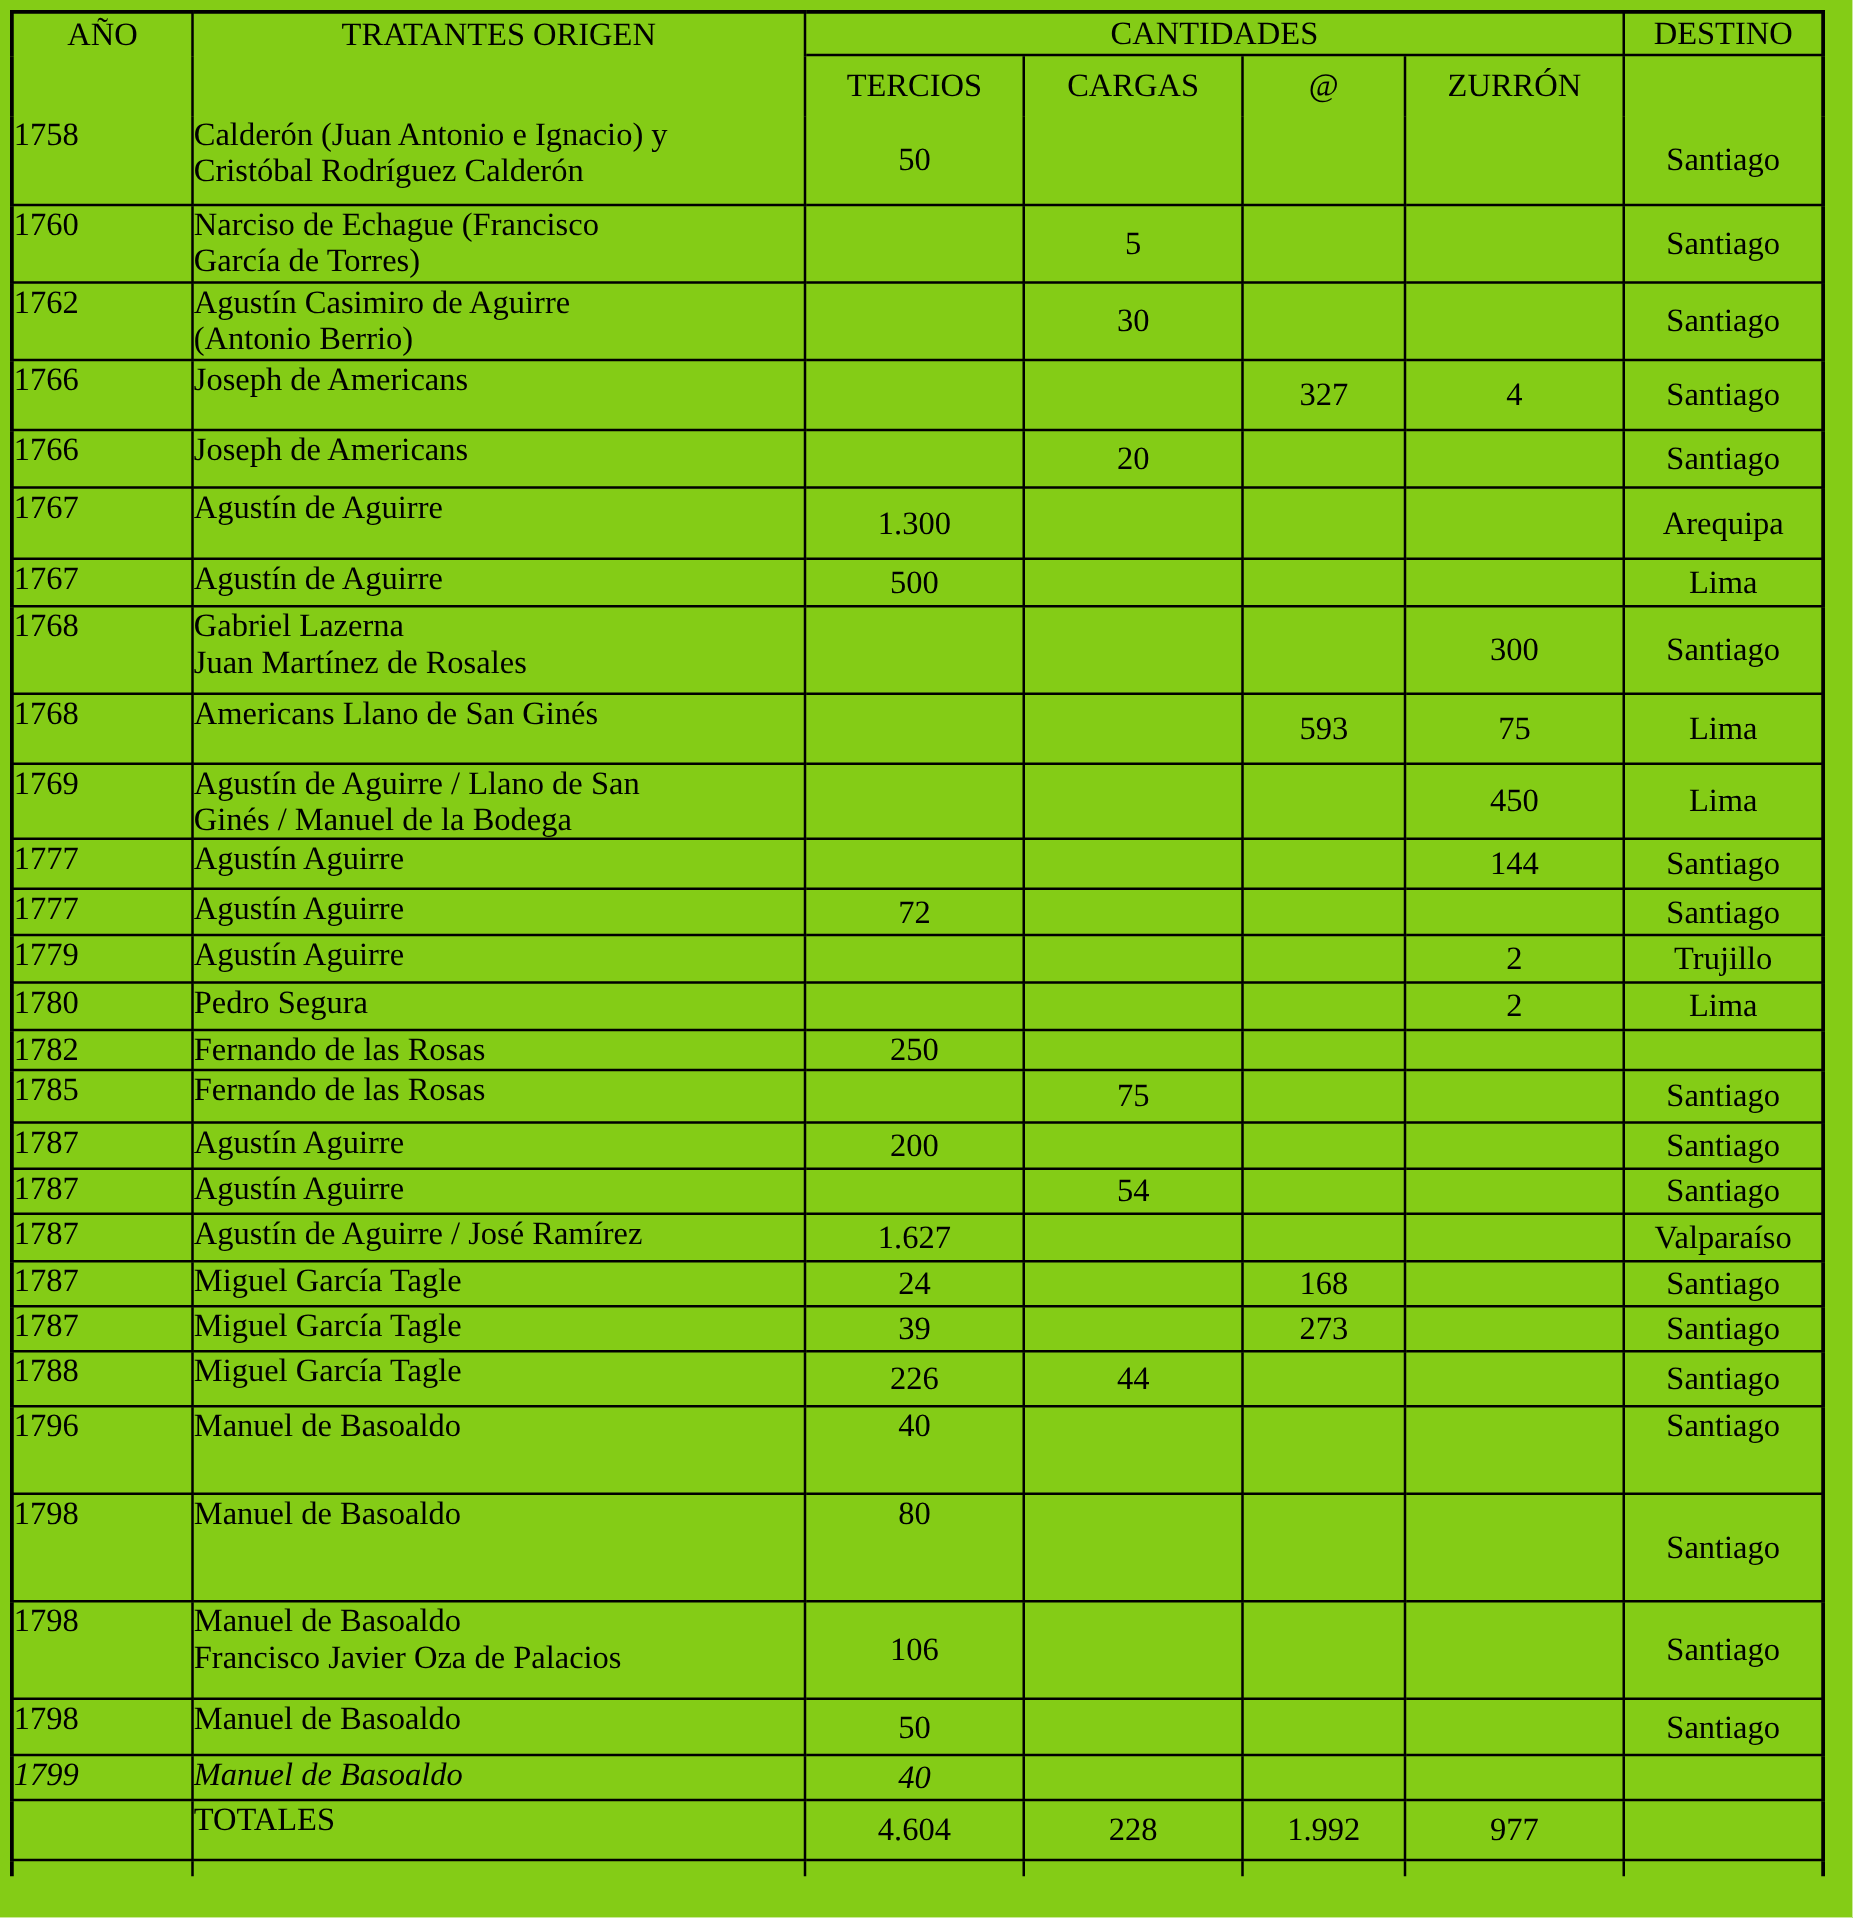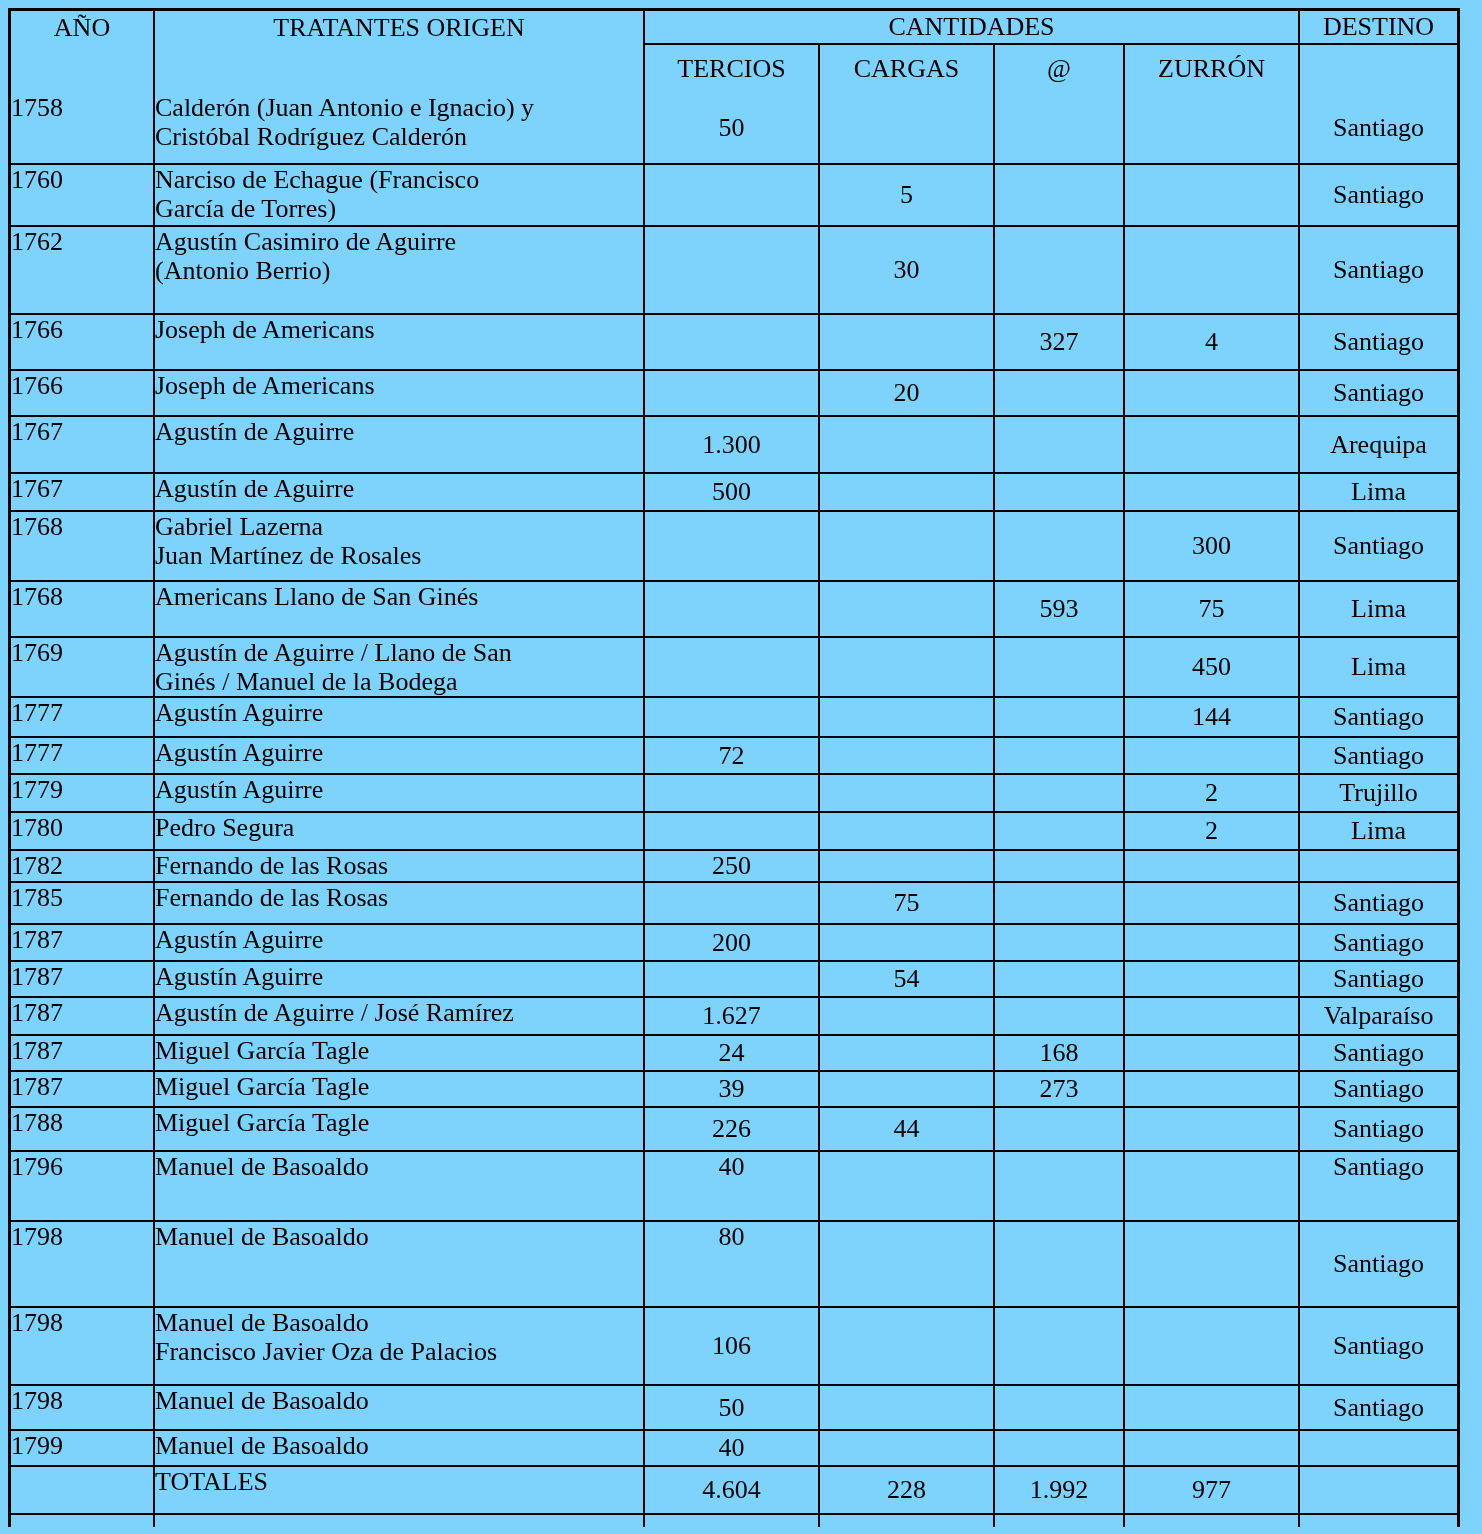--- a/index.html
+++ b/index.html
@@ -6,21 +6,21 @@
     margin: 0;
     padding: 0;
     background: #ffffff;
     color: #000000;
     font-family: "Liberation Serif", "DejaVu Serif", serif;
   }
   .page {
     position: relative;
     width: 1482px;
     height: 1534px;
-    background: #7dd3fc;
+    background: #84cc16;
     box-sizing: border-box;
     padding: 8px 0 0 8px;
     overflow: hidden;
   }
   table.doc-table {
     border-collapse: separate;
     border-spacing: 0;
     table-layout: fixed;
     width: 1452px;
   }
@@ -125,21 +125,21 @@
         <tr style="height: 62px;">
           <td class="c-ano">1760</td>
           <td class="c-name">Narciso de Echague (Francisco
 García de Torres)</td>
           <td class="c-num"></td>
           <td class="c-num">5</td>
           <td class="c-num"></td>
           <td class="c-num"></td>
           <td class="c-dest">Santiago</td>
         </tr>
-        <tr style="height: 88px;">
+        <tr style="height: 62px;">
           <td class="c-ano">1762</td>
           <td class="c-name">Agustín Casimiro de Aguirre
 (Antonio Berrio)</td>
           <td class="c-num"></td>
           <td class="c-num">30</td>
           <td class="c-num"></td>
           <td class="c-num"></td>
           <td class="c-dest">Santiago</td>
         </tr>
         <tr style="height: 56px;">
@@ -345,21 +345,21 @@
         </tr>
         <tr style="height: 45px;">
           <td class="c-ano">1798</td>
           <td class="c-name">Manuel de Basoaldo</td>
           <td class="c-num">50</td>
           <td class="c-num"></td>
           <td class="c-num"></td>
           <td class="c-num"></td>
           <td class="c-dest">Santiago</td>
         </tr>
-        <tr style="height: 36px;">
+        <tr style="height: 36px; font-style: italic;">
           <td class="c-ano">1799</td>
           <td class="c-name">Manuel de Basoaldo</td>
           <td class="c-num">40</td>
           <td class="c-num"></td>
           <td class="c-num"></td>
           <td class="c-num"></td>
           <td class="c-dest"></td>
         </tr>
         <tr style="height: 48px;">
           <td class="c-ano"></td>

